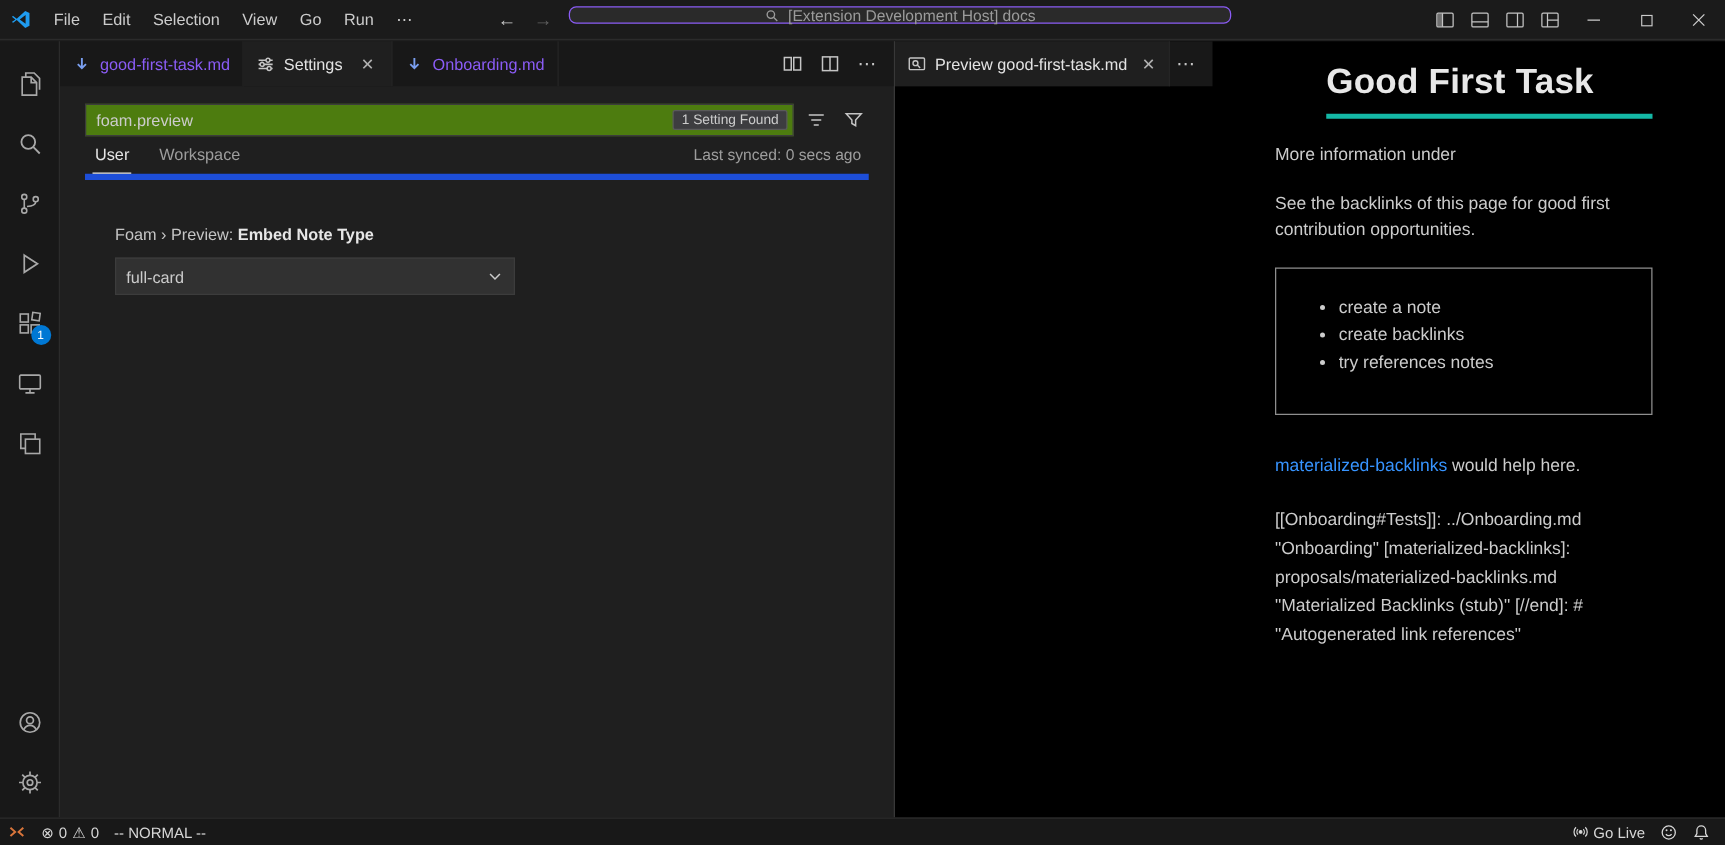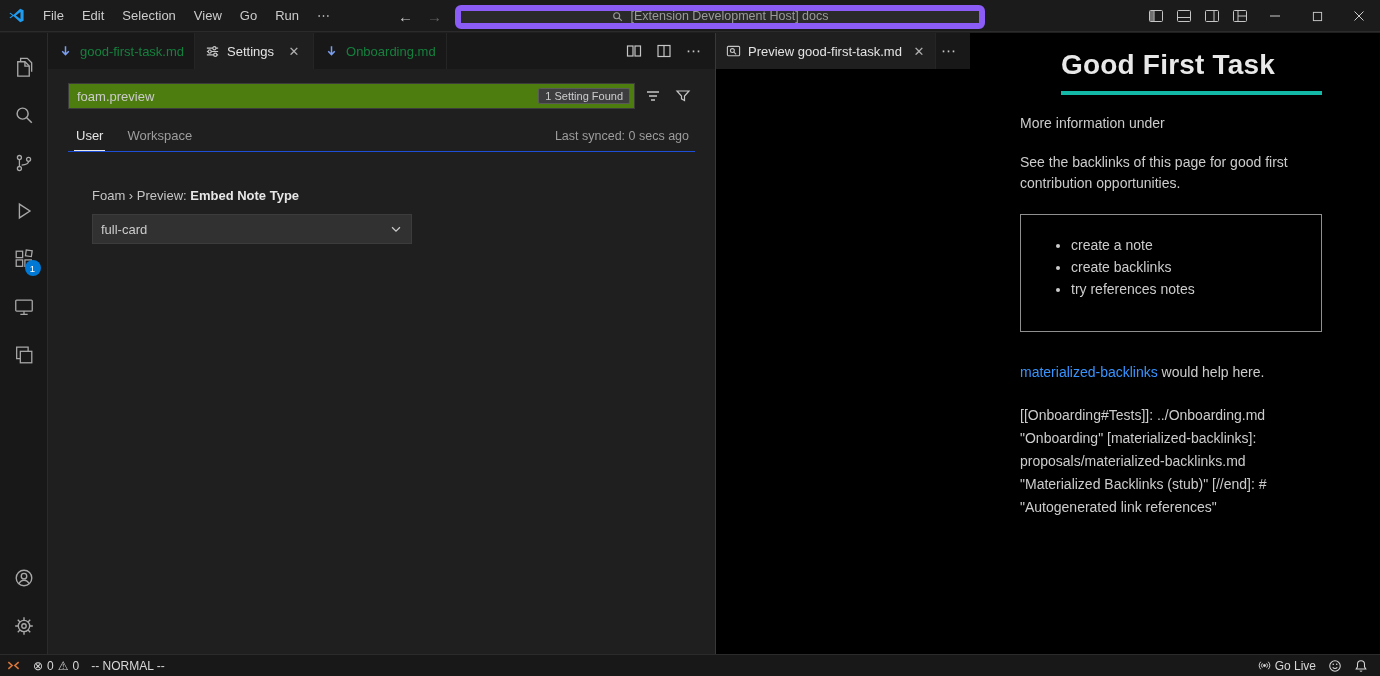--- a/index.html
+++ b/index.html
@@ -16,23 +16,23 @@
     background:#1b1b1b; border-bottom:1px solid #2b2b2b;
     display:flex; align-items:center;
   }
   .tb-left{ display:flex; align-items:center; gap:2px; padding-left:8px; }
   .vscode-logo{ margin-right:8px; }
   .menu-item{ color:#cccccc; padding:3px 8px; border-radius:4px; cursor:default;text-align:center; }
   .nav-arrows{ position:absolute; left:398px; top:0; height:32px; display:flex; align-items:center; gap:14px; }
   .nav-arrow{ font-size:15px; color:#cccccc; }
   .nav-arrow.disabled{ color:#616161; }
   .tb-search{
-    position:absolute; left:455px; top:5px; width:530px; height:24px;
-    background:#2a2a2a; border:6px solid #8b5cf6; border-radius:6px;
-    display:flex; align-items:flex-end; justify-content:center; gap:6px;
+    position:absolute; left:455px; top:5px; width:530px; height:14px;
+    background:#2a2a2a; border:1px solid #8b5cf6; border-radius:6px;
+    display:flex; align-items:flex-start; justify-content:center; gap:6px;
     color:#9b9b9b; font-size:12.5px;
   }
   .tb-right{ position:absolute; right:0; top:0; height:32px; display:flex; align-items:center; }
   .tb-icon{ width:28px; height:32px; display:flex; align-items:center; justify-content:center; color:#c5c5c5; }
   .win-btn{ width:42px; height:32px; display:flex; align-items:center; justify-content:center; color:#cccccc; }
 
   
   .main{ position:absolute; top:33px; left:0; right:0; bottom:22px; display:flex; }
 
   
@@ -48,21 +48,21 @@
     padding:0 4px;
   }
 
   
   .group-left{ width:668px; background:#1f1f1f; border-right:1px solid #383838; display:flex; flex-direction:column; }
   .group-right{ flex:1; background:#000000; display:flex; flex-direction:row; }
 
   .tabsbar{ height:36px; background:#181818; display:flex; align-items:stretch; flex-shrink:0; }
   .tab{
     display:flex; align-items:center; gap:7px; padding:0 10px;
-    border-right:1px solid #252525; color:#15803d; font-size:13px; max-width:220px; white-space:nowrap;
+    border-right:1px solid #252525; color:#8b5cf6; font-size:13px; max-width:220px; white-space:nowrap;
   }
   .tab.active{ background:#1f1f1f; color:#e3e3e3; }
   .tab .close{ color:#b0b0b0; font-size:13px; margin-left:4px; width:18px; height:18px; display:flex; align-items:center; justify-content:center; border-radius:4px; }
   .tab-actions{ margin-left:auto; display:flex; align-items:center; gap:4px; padding-right:8px; color:#c5c5c5; }
   .ta-icon{ width:26px; height:26px; display:flex; align-items:center; justify-content:center; border-radius:4px; }
   .more-dots{ font-size:15px; letter-spacing:1px; color:#c5c5c5; }
 
   
   .settings-body{ padding:14px 20px 0 20px; flex:1; }
   .settings-searchrow{ display:flex; align-items:center; gap:6px; }
@@ -73,21 +73,21 @@
   .settings-search input{
     flex:1; background:transparent; border:none; outline:none; color:#cccccc;
     font-family:"Liberation Sans", sans-serif; font-size:13px;
   }
   .found-badge{
     background:#3d3d40; border:1px solid #5a5a5a; border-radius:2px;
     font-size:11px; color:#cccccc; padding:1px 6px; white-space:nowrap;
   }
   .search-tool{ width:24px; height:24px; display:flex; align-items:center; justify-content:center; color:#c5c5c5; }
 
-  .scope-row{ display:flex; align-items:flex-end; margin-top:12px; border-bottom:1px solid #1d4ed8; padding:0 6px; }
+  .scope-row{ display:flex; align-items:flex-end; border-bottom:5px solid #1d4ed8; padding:0 6px; }
   .scope-tab{ padding:7px 2px 8px 2px; margin-right:20px; font-size:13px; color:#9d9d9d; }
   .scope-tab.active{ color:#e5e5e5; border-bottom:1px solid #e7e7e7; padding-bottom:7px; }
   .last-synced{ margin-left:auto; color:#9d9d9d; font-size:12.5px; padding-bottom:8px; }
 
   .setting-item{ margin:36px 0 0 24px; }
   .setting-label{ font-size:13px; color:#c5c5c5; }
   .setting-label .cat{ color:#c5c5c5; }
   .setting-label .name{ color:#e7e7e7; font-weight:bold; }
   .setting-select{
     margin-top:11px; width:320px; height:30px; background:#313131; border:1px solid #3c3c3c;

